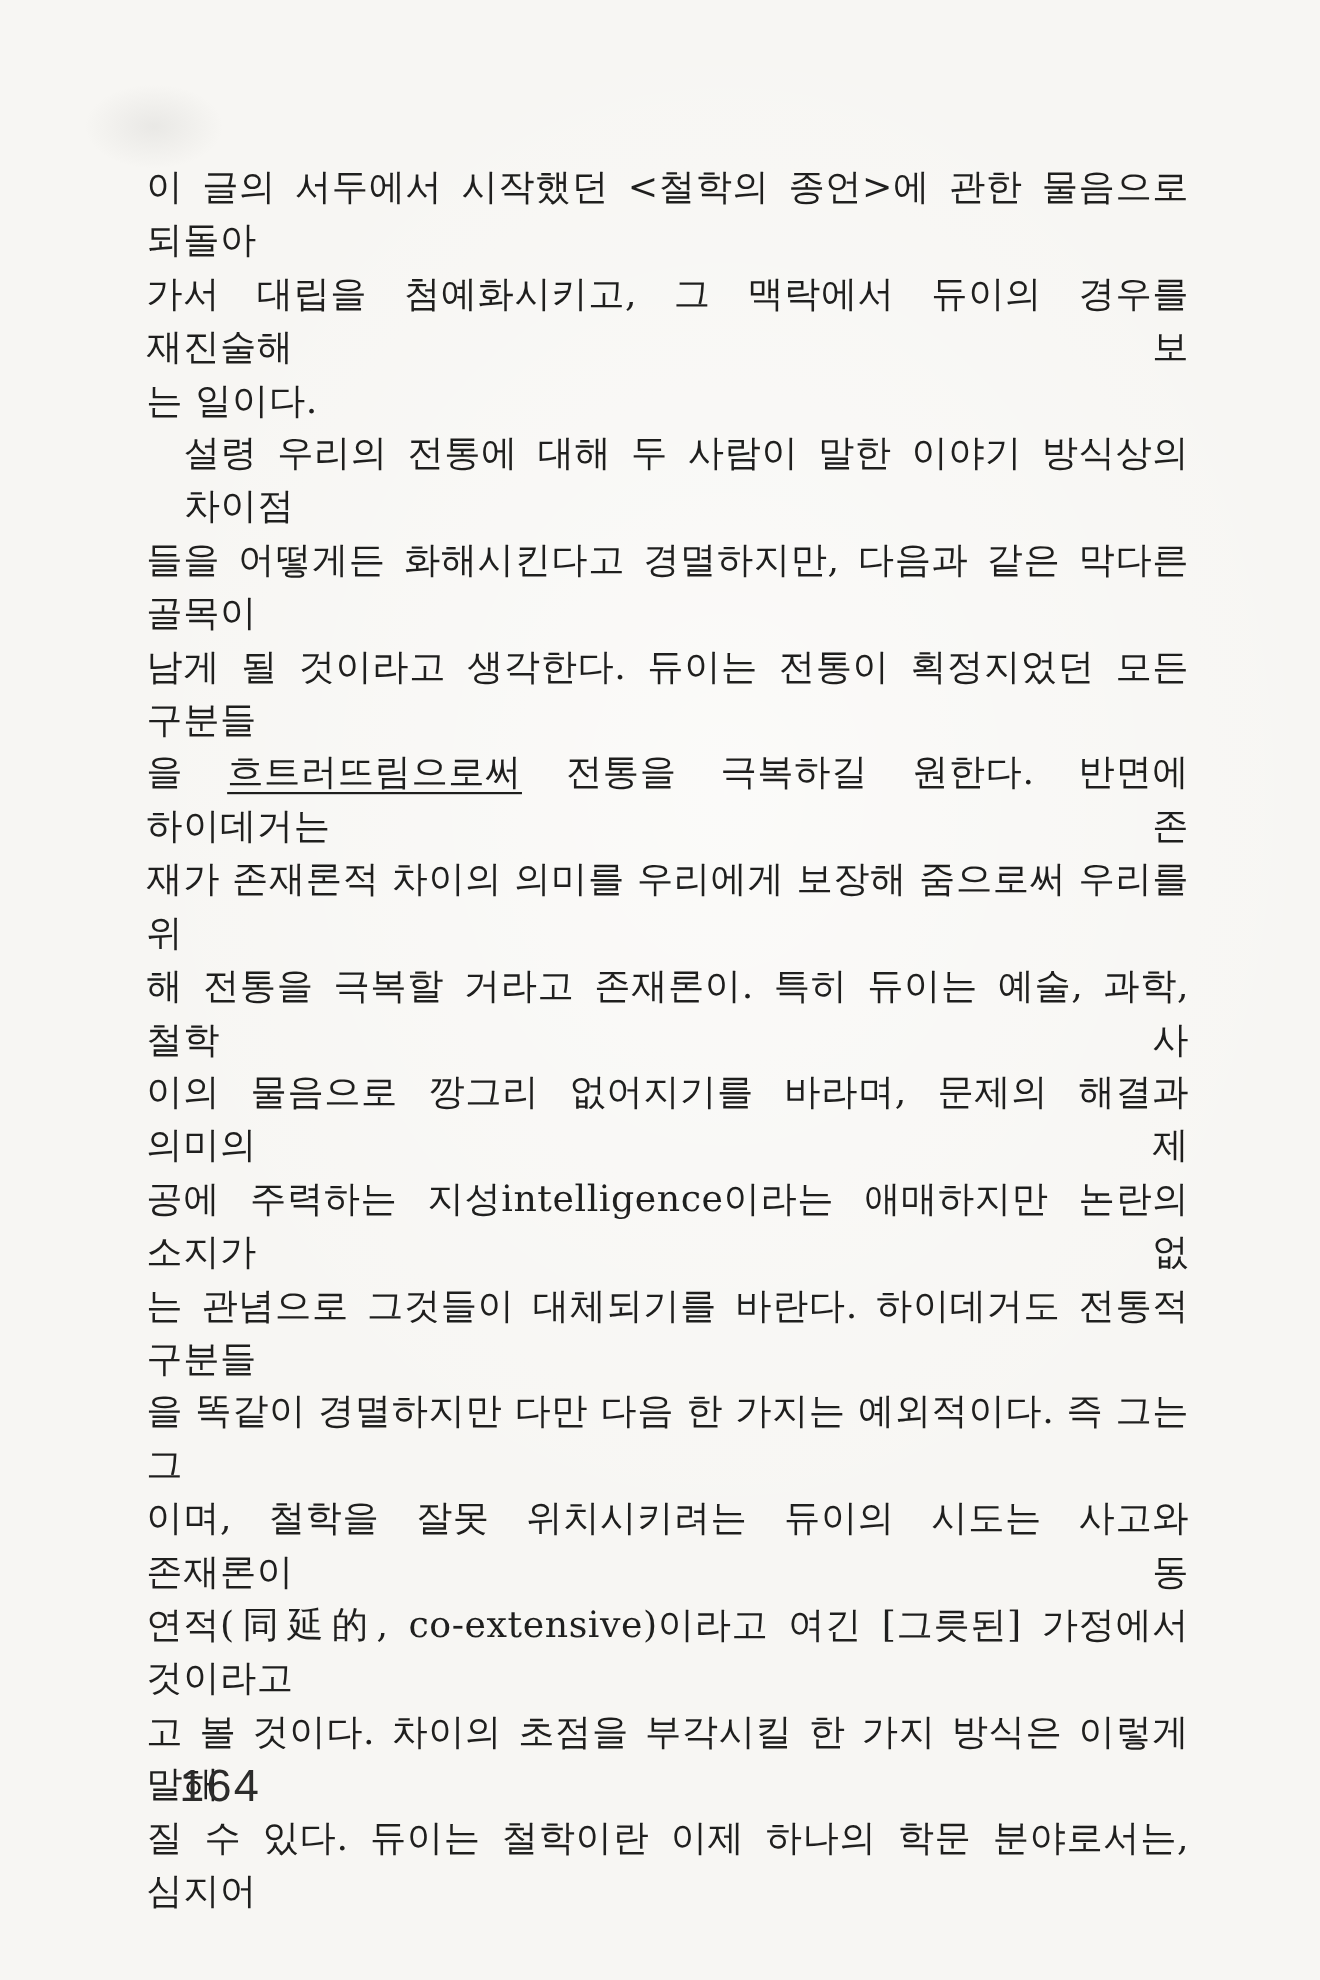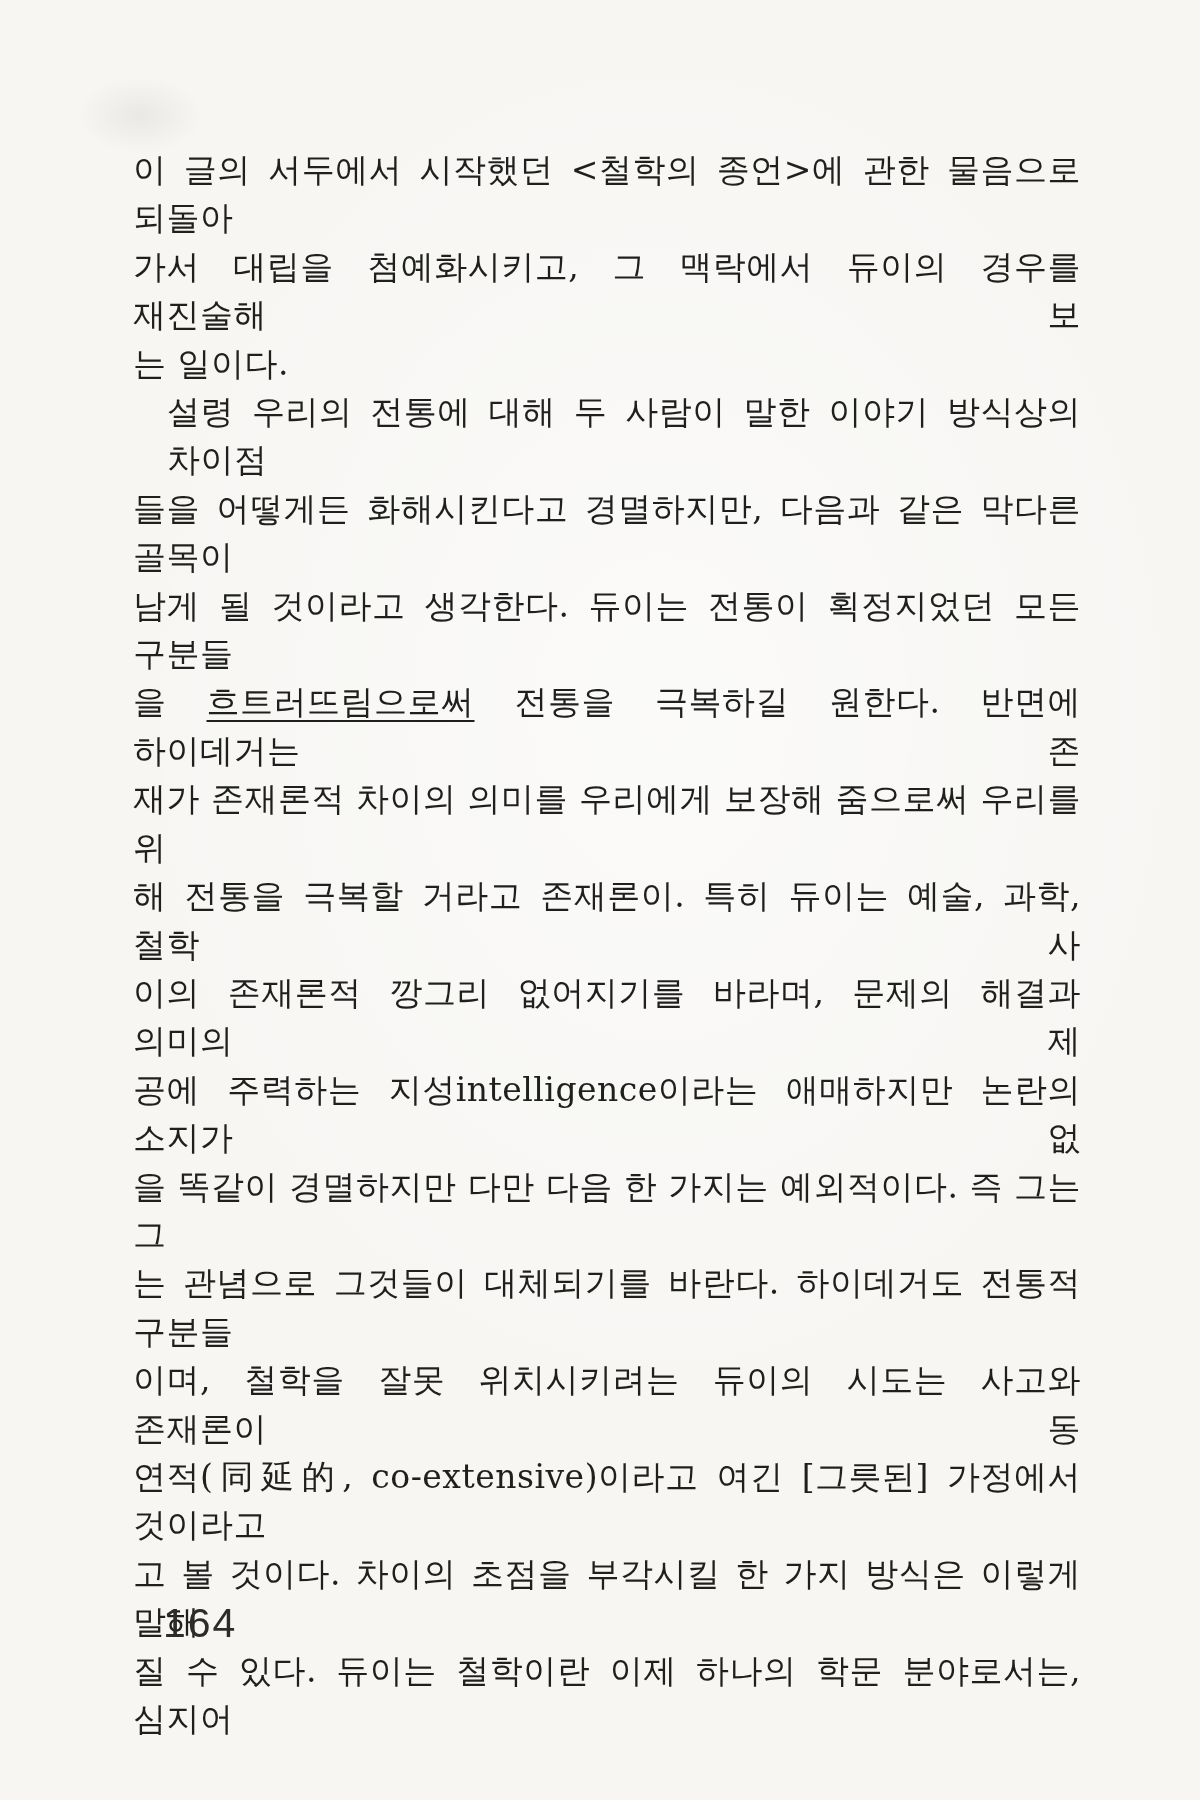--- a/index.html
+++ b/index.html
@@ -66,24 +66,24 @@
         <div class="line">가서 대립을 첨예화시키고, 그 맥락에서 듀이의 경우를 재진술해 보</div>
         <div class="line para-end">는 일이다.</div>
       </div>
       <div class="paragraph">
         <div class="line indent">설령 우리의 전통에 대해 두 사람이 말한 이야기 방식상의 차이점</div>
         <div class="line">들을 어떻게든 화해시킨다고 경멸하지만, 다음과 같은 막다른 골목이</div>
         <div class="line">남게 될 것이라고 생각한다. 듀이는 전통이 획정지었던 모든 구분들</div>
         <div class="line"><span>을 </span><span class="u-seg">흐트러뜨림으로써</span><span> 전통을 극복하길 원한다. 반면에 하이데거는 존</span></div>
         <div class="line">재가 존재론적 차이의 의미를 우리에게 보장해 줌으로써 우리를 위</div>
         <div class="line">해 전통을 극복할 거라고 존재론이. 특히 듀이는 예술, 과학, 철학 사</div>
-        <div class="line">이의 존재론적 깡그리 없어지기를 바라며, 문제의 해결과 의미의 제</div>
+        <div class="line">이의 물음으로 깡그리 없어지기를 바라며, 문제의 해결과 의미의 제</div>
         <div class="line">공에 주력하는 지성intelligence이라는 애매하지만 논란의 소지가 없</div>
+        <div class="line">는 관념으로 그것들이 대체되기를 바란다. 하이데거도 전통적 구분들</div>
         <div class="line">을 똑같이 경멸하지만 다만 다음 한 가지는 예외적이다. 즉 그는 그</div>
-        <div class="line">는 관념으로 그것들이 대체되기를 바란다. 하이데거도 전통적 구분들</div>
         <div class="line">이며, 철학을 잘못 위치시키려는 듀이의 시도는 사고와 존재론이 동</div>
         <div class="line">연적(同延的, co-extensive)이라고 여긴 [그릇된] 가정에서 것이라고</div>
         <div class="line">고 볼 것이다. 차이의 초점을 부각시킬 한 가지 방식은 이렇게 말해</div>
         <div class="line">질 수 있다. 듀이는 철학이란 이제 하나의 학문 분야로서는, 심지어</div>
       </div>
     </div>
   <div class="page-number">164</div>
 </div>
 
 </body></html>

